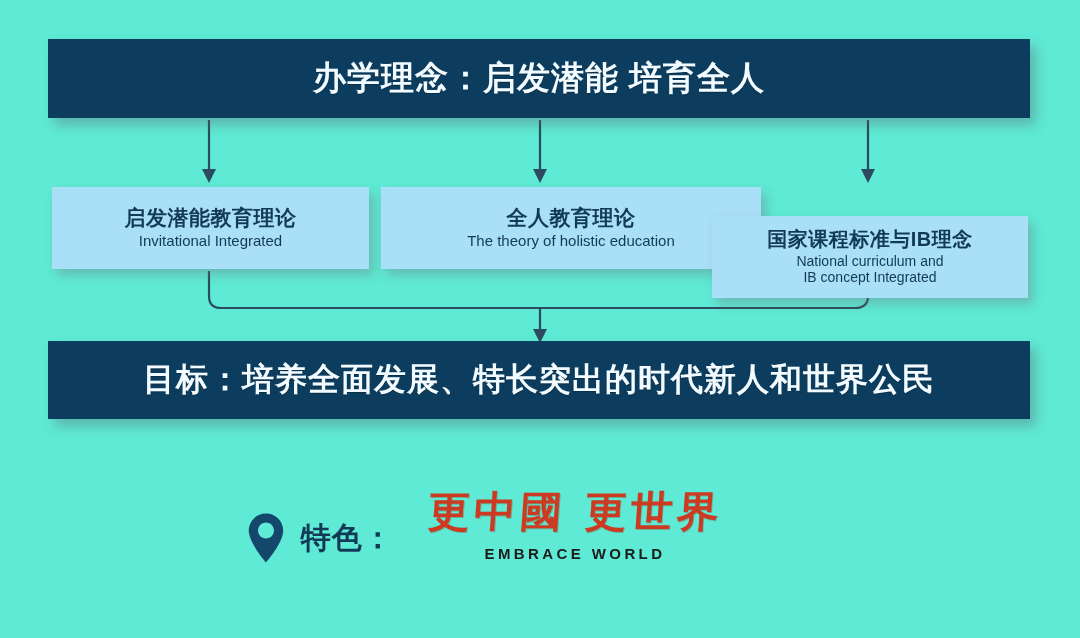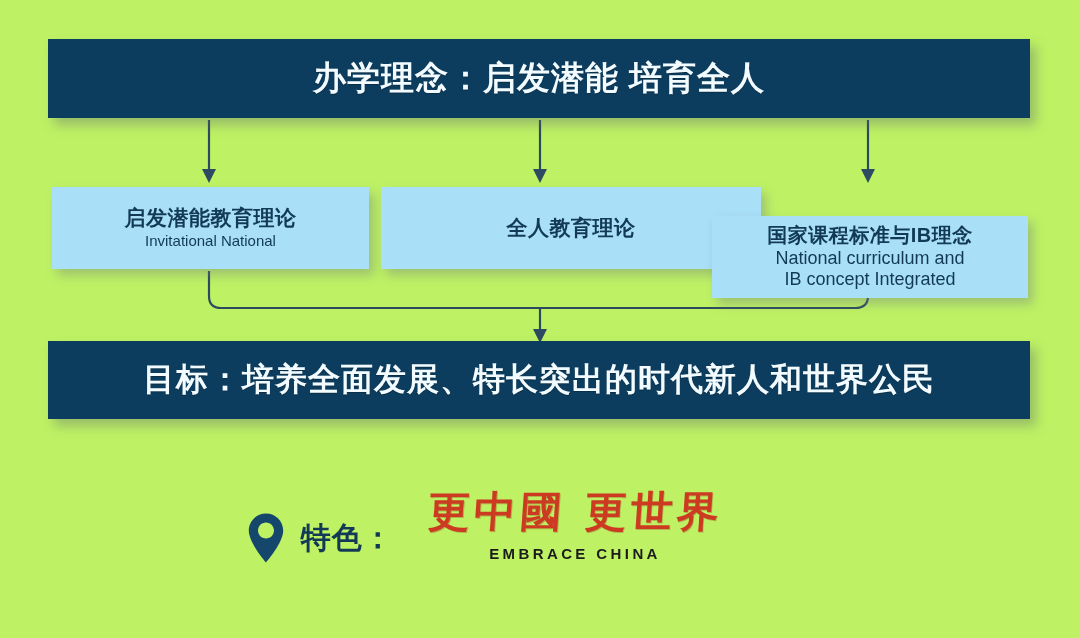--- a/index.html
+++ b/index.html
@@ -12,21 +12,21 @@
     background: #ffffff;
     font-family: "Liberation Sans", "DejaVu Sans", sans-serif;
     overflow: hidden;
     position: relative;
   }
 
   #stage {
     position: relative;
     width: 1080px;
     height: 638px;
-    background: #bef264;
+    background: #5eead4;
   }
 
   
   .banner {
     position: absolute;
     background: #0d3d5e;
     display: flex;
     align-items: center;
     justify-content: center;
     box-shadow: 6px 7px 11px rgba(90,100,110,0.38);
@@ -97,21 +97,21 @@
     font-size: 15px;
     line-height: 1.18;
     white-space: nowrap;
     text-align: left;
   }
 
   #box-1 { left: 52px;  width: 317px; }
   #box-2 { left: 381px; width: 380px; }
   #box-3 { left: 712px; width: 316px; margin-top: 29px; }
   #box-3 .box-cn { font-size: 20px; }
-  #box-3 .box-en, #box-3 .box-en-2 { font-size: 18px; }
+  #box-3 .box-en, #box-3 .box-en-2 { font-size: 14px; }
 
   
   #connectors {
     position: absolute;
     left: 0;
     top: 0;
     width: 1080px;
     height: 638px;
     z-index: 2;
     pointer-events: none;
@@ -188,25 +188,26 @@
 
     <line x1="540" y1="308" x2="540" y2="336" stroke="#2c4a60" stroke-width="2.2" marker-end="url(#arrowhead)"></line>
   </svg>
 
   <div id="title-banner" class="banner">
     <span class="banner-text">办学理念：启发潜能 培育全人</span>
   </div>
 
   <div id="box-1" class="concept-box">
     <span class="box-cn">启发潜能教育理论</span>
-    <span class="box-en">Invitational National</span>
+    <span class="box-en">Invitational Integrated</span>
   </div>
 
   <div id="box-2" class="concept-box">
     <span class="box-cn">全人教育理论</span>
+    <span class="box-en">The theory of holistic education</span>
   </div>
 
   <div id="box-3" class="concept-box">
     <span class="box-cn">国家课程标准与IB理念</span>
     <span class="box-en">National curriculum and</span>
     <span class="box-en-2">IB concept Integrated</span>
   </div>
 
   <div id="goal-banner" class="banner">
     <span class="banner-text">目标：培养全面发展、特长突出的时代新人和世界公民</span>
@@ -220,18 +221,18 @@
                  C19 50.5 36.2 31.0 36.2 18.6 C36.2 9.1 28.6 1.5 19 1.5 Z
                  M19 26.6 C14.6 26.6 11.0 23.0 11.0 18.6 C11.0 14.2 14.6 10.6 19 10.6
                  C23.4 10.6 27.0 14.2 27.0 18.6 C27.0 23.0 23.4 26.6 19 26.6 Z" fill="#14476b"></path>
       </svg>
     </span>
 
     <span id="feature-label">特色：</span>
 
     <span id="brand">
       <span id="brand-cn">更中國 更世界</span>
-      <span id="brand-en-1" class="brand-en">EMBRACE CHINA</span>
+      <span id="brand-en-1" class="brand-en">EMBRACE WORLD</span>
     </span>
 
   </div>
 
 </div>
 
 </body></html>

